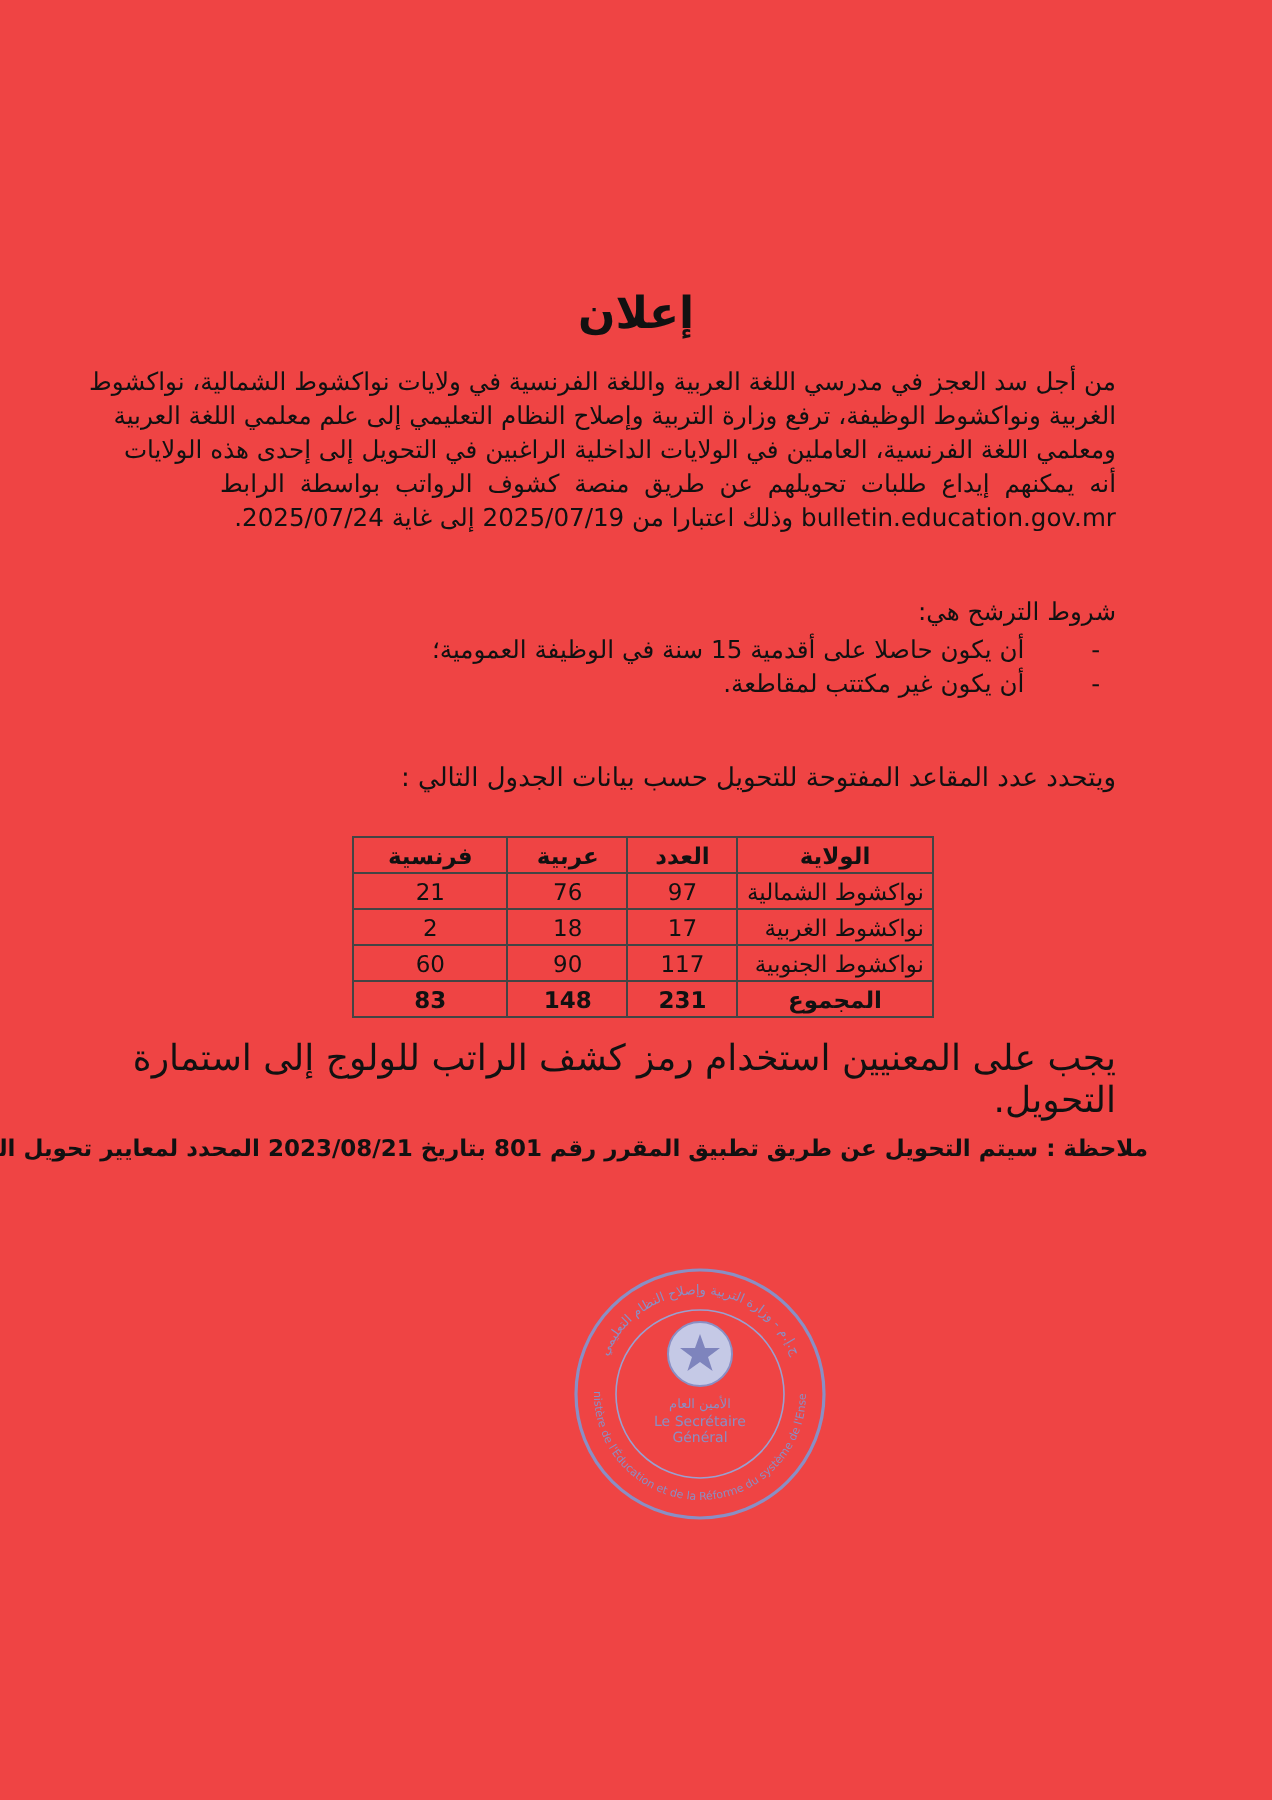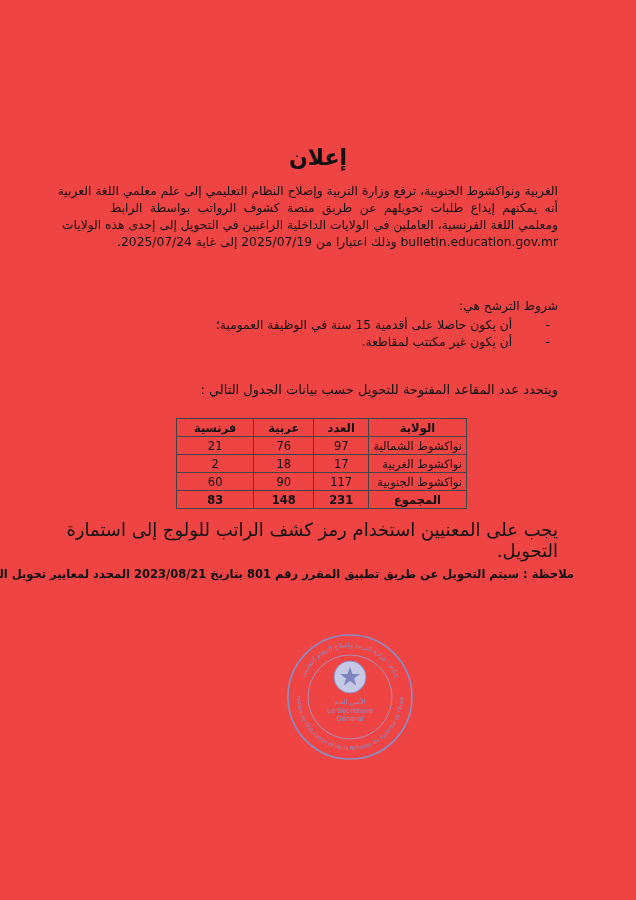--- a/index.html
+++ b/index.html
@@ -23,23 +23,24 @@
   .note { position:absolute; right:62px; top:567px; direction:rtl; font-size:11.5px; font-weight:bold; white-space:nowrap; }
   .stamp { position:absolute; left:285px; top:632px; width:130px; height:130px; }
 </style>
 </head>
 <body>
 
 <div class="page">
   <div class="title">إعلان</div>
 
   <div class="para">
-    <span>الغربية ونواكشوط الجنوبية، ترفع وزارة التربية وإصلاح النظام التعليمي إلى علم معلمي اللغة العربية</span>
+    <span>من أجل سد العجز في مدرسي اللغة العربية واللغة الفرنسية في ولايات نواكشوط الشمالية، نواكشوط</span>
+    <span>الغربية ونواكشوط الوظيفة، ترفع وزارة التربية وإصلاح النظام التعليمي إلى علم معلمي اللغة العربية</span>
+    <span>ومعلمي اللغة الفرنسية، العاملين في الولايات الداخلية الراغبين في التحويل إلى إحدى هذه الولايات</span>
     <span>أنه يمكنهم إيداع طلبات تحويلهم عن طريق منصة كشوف الرواتب بواسطة الرابط</span>
-    <span>ومعلمي اللغة الفرنسية، العاملين في الولايات الداخلية الراغبين في التحويل إلى إحدى هذه الولايات</span>
     <span class="last">bulletin.education.gov.mr وذلك اعتبارا من 2025/07/19 إلى غاية 2025/07/24.</span>
   </div>
 
   <div class="cond-head">شروط الترشح هي:</div>
   <ul class="cond-list">
     <li><span class="dash">-</span>&nbsp;&nbsp;<span>أن يكون حاصلا على أقدمية 15 سنة في الوظيفة العمومية؛</span></li>
     <li><span class="dash">-</span>&nbsp;&nbsp;<span>أن يكون غير مكتتب لمقاطعة.</span></li>
   </ul>
 
   <div class="seats-text">ويتحدد عدد المقاعد المفتوحة للتحويل حسب بيانات الجدول التالي :</div>

